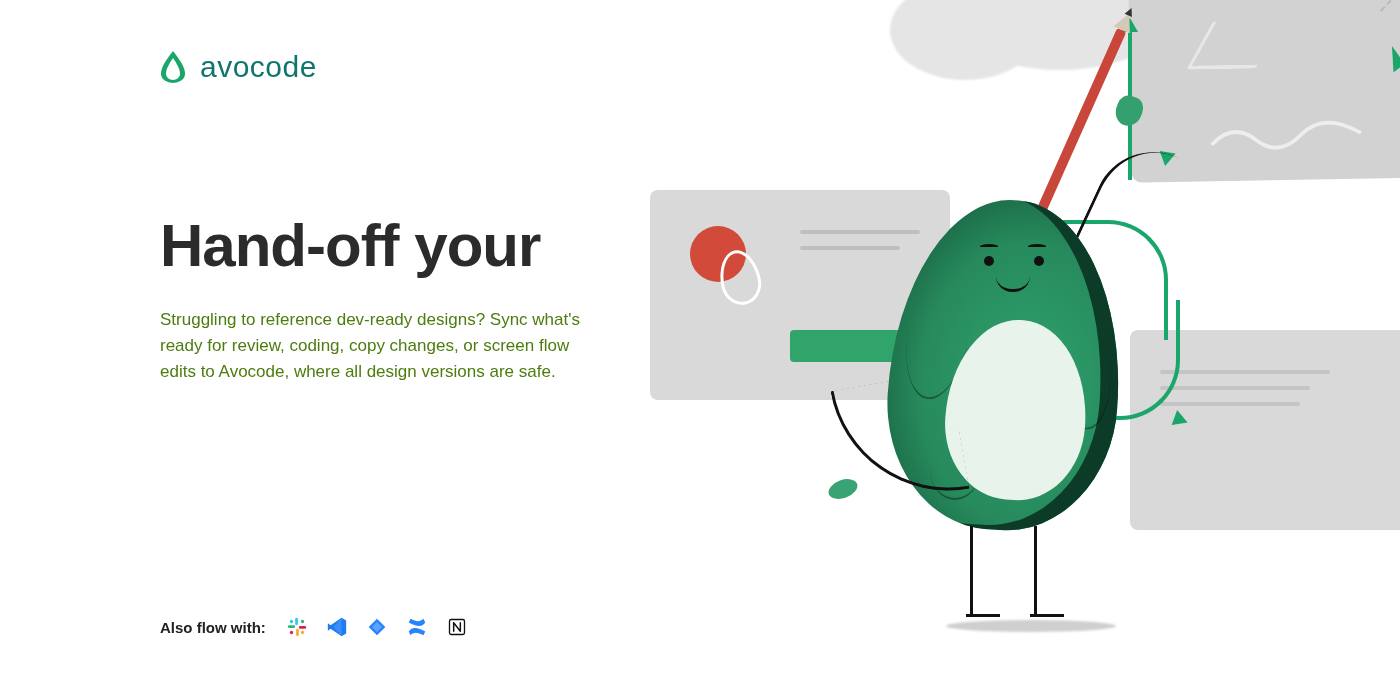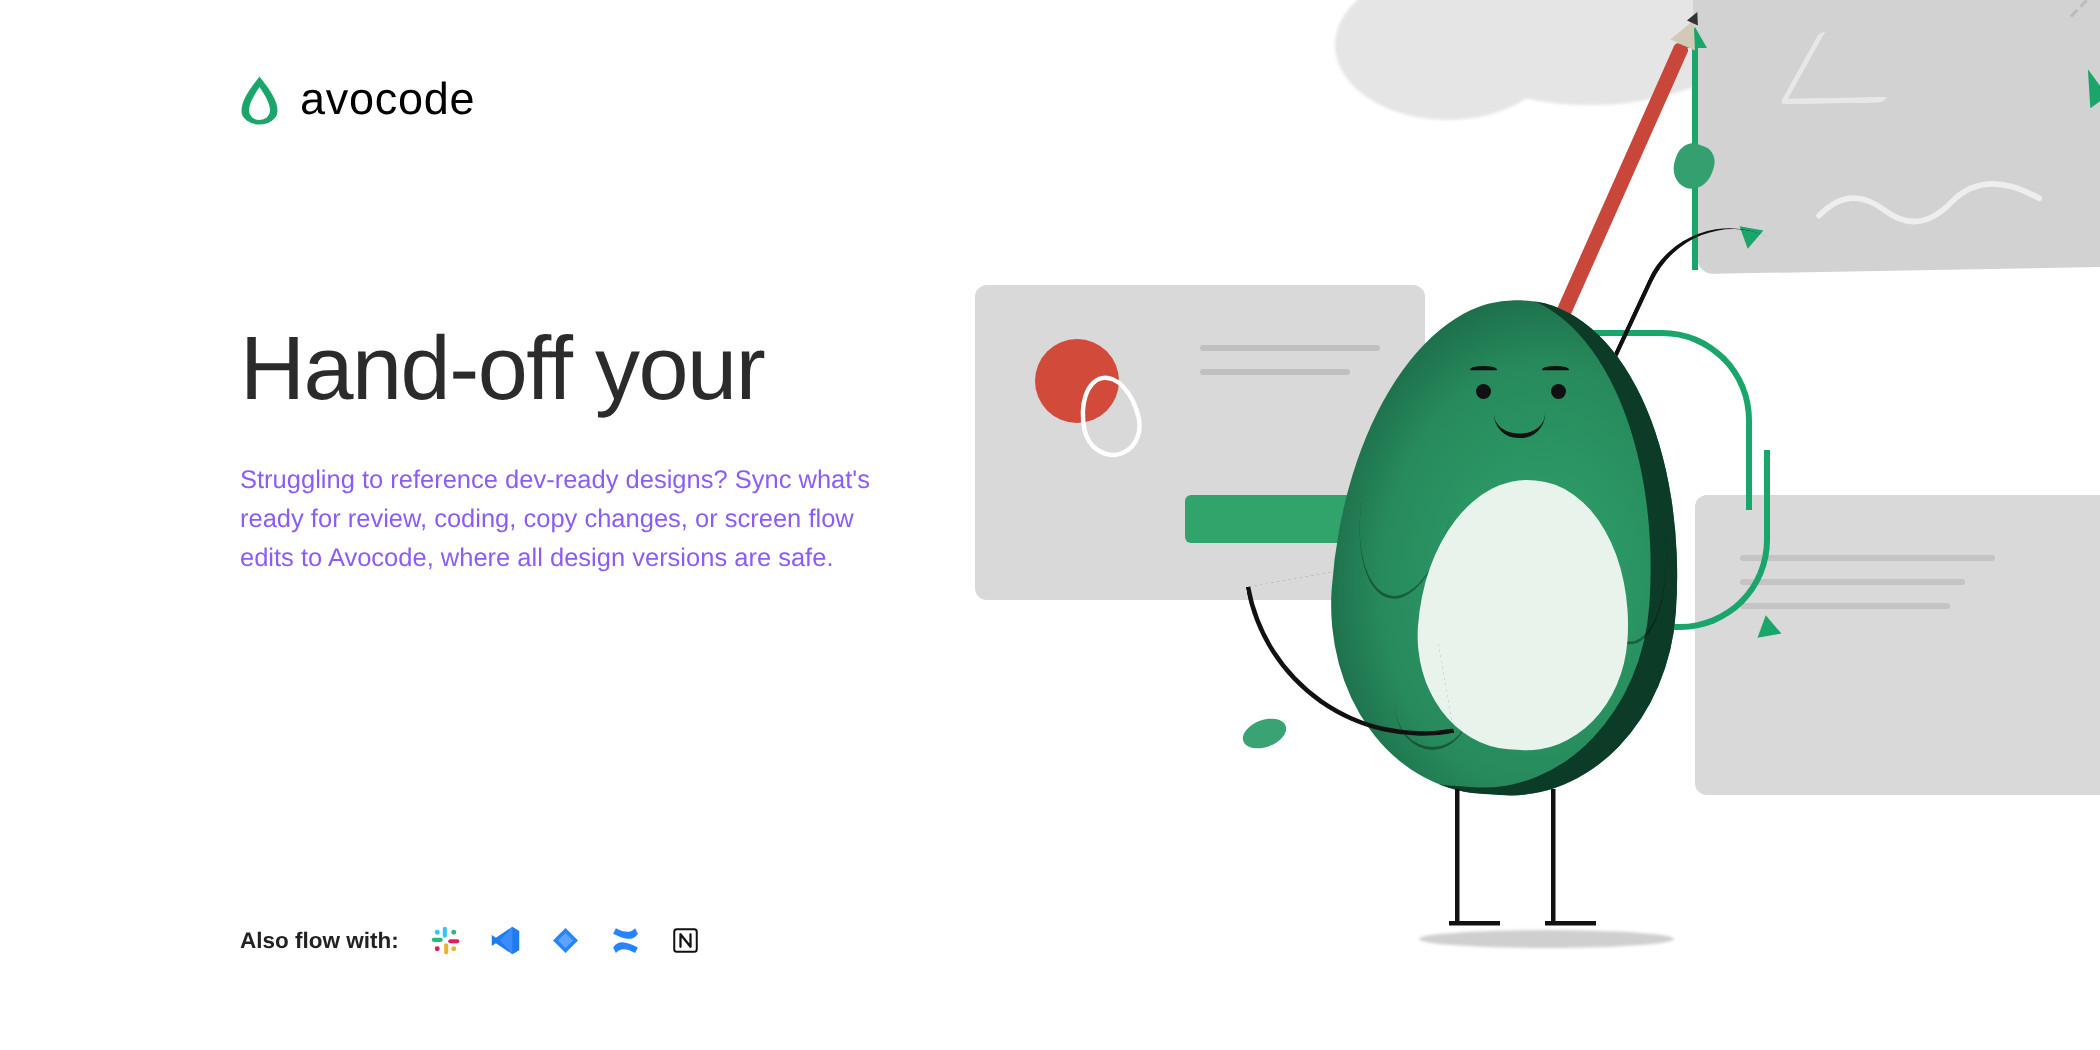--- a/index.html
+++ b/index.html
@@ -24,35 +24,35 @@
   .logo-row {
     display: flex;
     align-items: center;
     gap: 14px;
   }
   .logo-mark svg { display:block; }
   .logo-word {
     font-size: 30px;
     font-weight: 500;
     letter-spacing: 0.5px;
-    color: #000000;
+    color: #0f766e;
   }
   .headline {
     margin-top: 130px;
     font-size: 60px;
     line-height: 1.08;
-    font-weight: 400;
+    font-weight: 700;
     color: #2b2b2b;
     letter-spacing: -1px;
   }
   .sub {
     margin-top: 28px;
     font-size: 17px;
     line-height: 1.55;
-    color: #8b5cf6;
+    color: #4d7c0f;
     max-width: 430px;
   }
   .works-row {
     position: absolute;
     bottom: 60px;
     left: 160px;
     display: flex;
     align-items: center;
     gap: 18px;
   }

